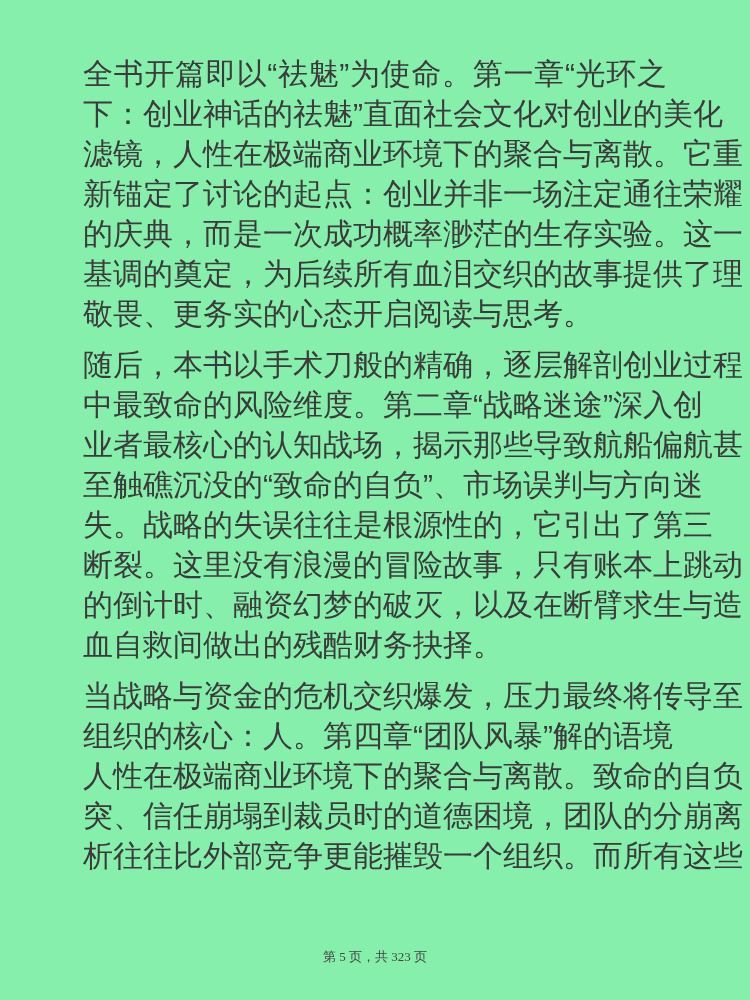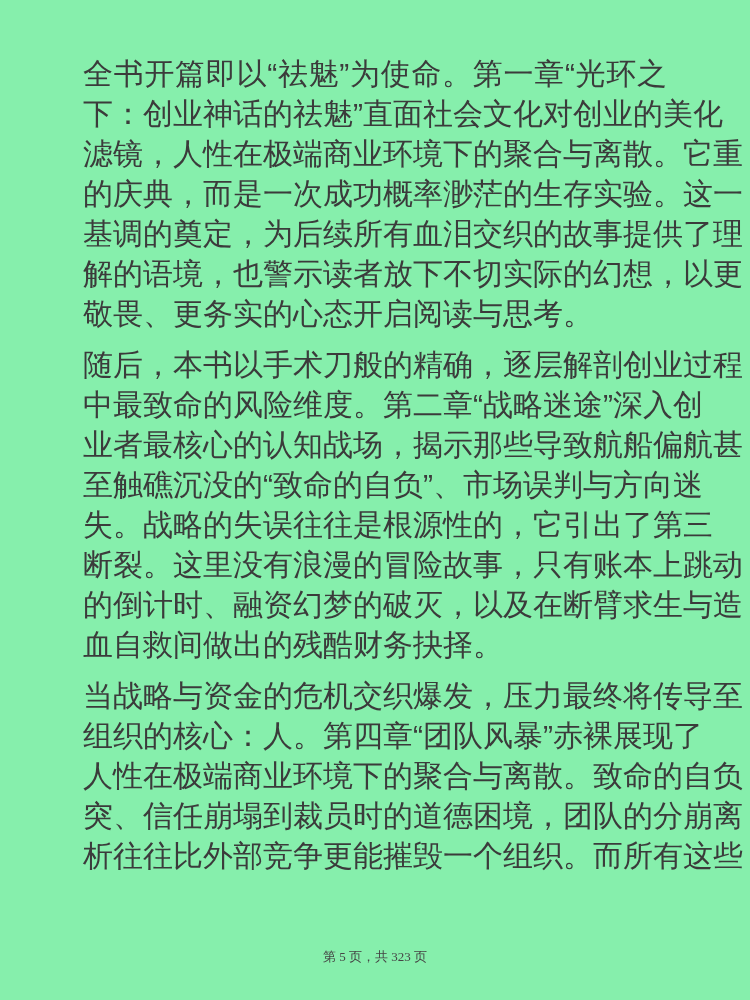--- a/index.html
+++ b/index.html
@@ -56,40 +56,40 @@
 </head>
 <body>
 
 <div class="page">
   <div class="content">
 
     <div class="para">
       <div class="line">全书开篇即以“祛魅”为使命。第一章“光环之</div>
       <div class="line">下：创业神话的祛魅”直面社会文化对创业的美化</div>
       <div class="line">滤镜，人性在极端商业环境下的聚合与离散。它重</div>
+      <div class="line">新锚定了讨论的起点：创业并非一场注定通往荣耀</div>
       <div class="line">的庆典，而是一次成功概率渺茫的生存实验。这一</div>
       <div class="line">基调的奠定，为后续所有血泪交织的故事提供了理</div>
-      <div class="line">解的语境，也警示读者放下不切实际的幻想，以更</div>
       <div class="line para-end">敬畏、更务实的心态开启阅读与思考。</div>
     </div>
 
     <div class="para">
       <div class="line">随后，本书以手术刀般的精确，逐层解剖创业过程</div>
       <div class="line">中最致命的风险维度。第二章“战略迷途”深入创</div>
       <div class="line">业者最核心的认知战场，揭示那些导致航船偏航甚</div>
       <div class="line">至触礁沉没的“致命的自负”、市场误判与方向迷</div>
       <div class="line">失。战略的失误往往是根源性的，它引出了第三</div>
       <div class="line">断裂。这里没有浪漫的冒险故事，只有账本上跳动</div>
       <div class="line">的倒计时、融资幻梦的破灭，以及在断臂求生与造</div>
       <div class="line para-end">血自救间做出的残酷财务抉择。</div>
     </div>
 
     <div class="para">
       <div class="line">当战略与资金的危机交织爆发，压力最终将传导至</div>
-      <div class="line">组织的核心：人。第四章“团队风暴”赤裸展现了</div>
+      <div class="line">组织的核心：人。第四章“团队风暴”解的语境</div>
       <div class="line">人性在极端商业环境下的聚合与离散。致命的自负</div>
       <div class="line">突、信任崩塌到裁员时的道德困境，团队的分崩离</div>
       <div class="line">析往往比外部竞争更能摧毁一个组织。而所有这些</div>
     </div>
 
   </div>
 
   <div class="footer">第 5 页，共 323 页</div>
 </div>
 

